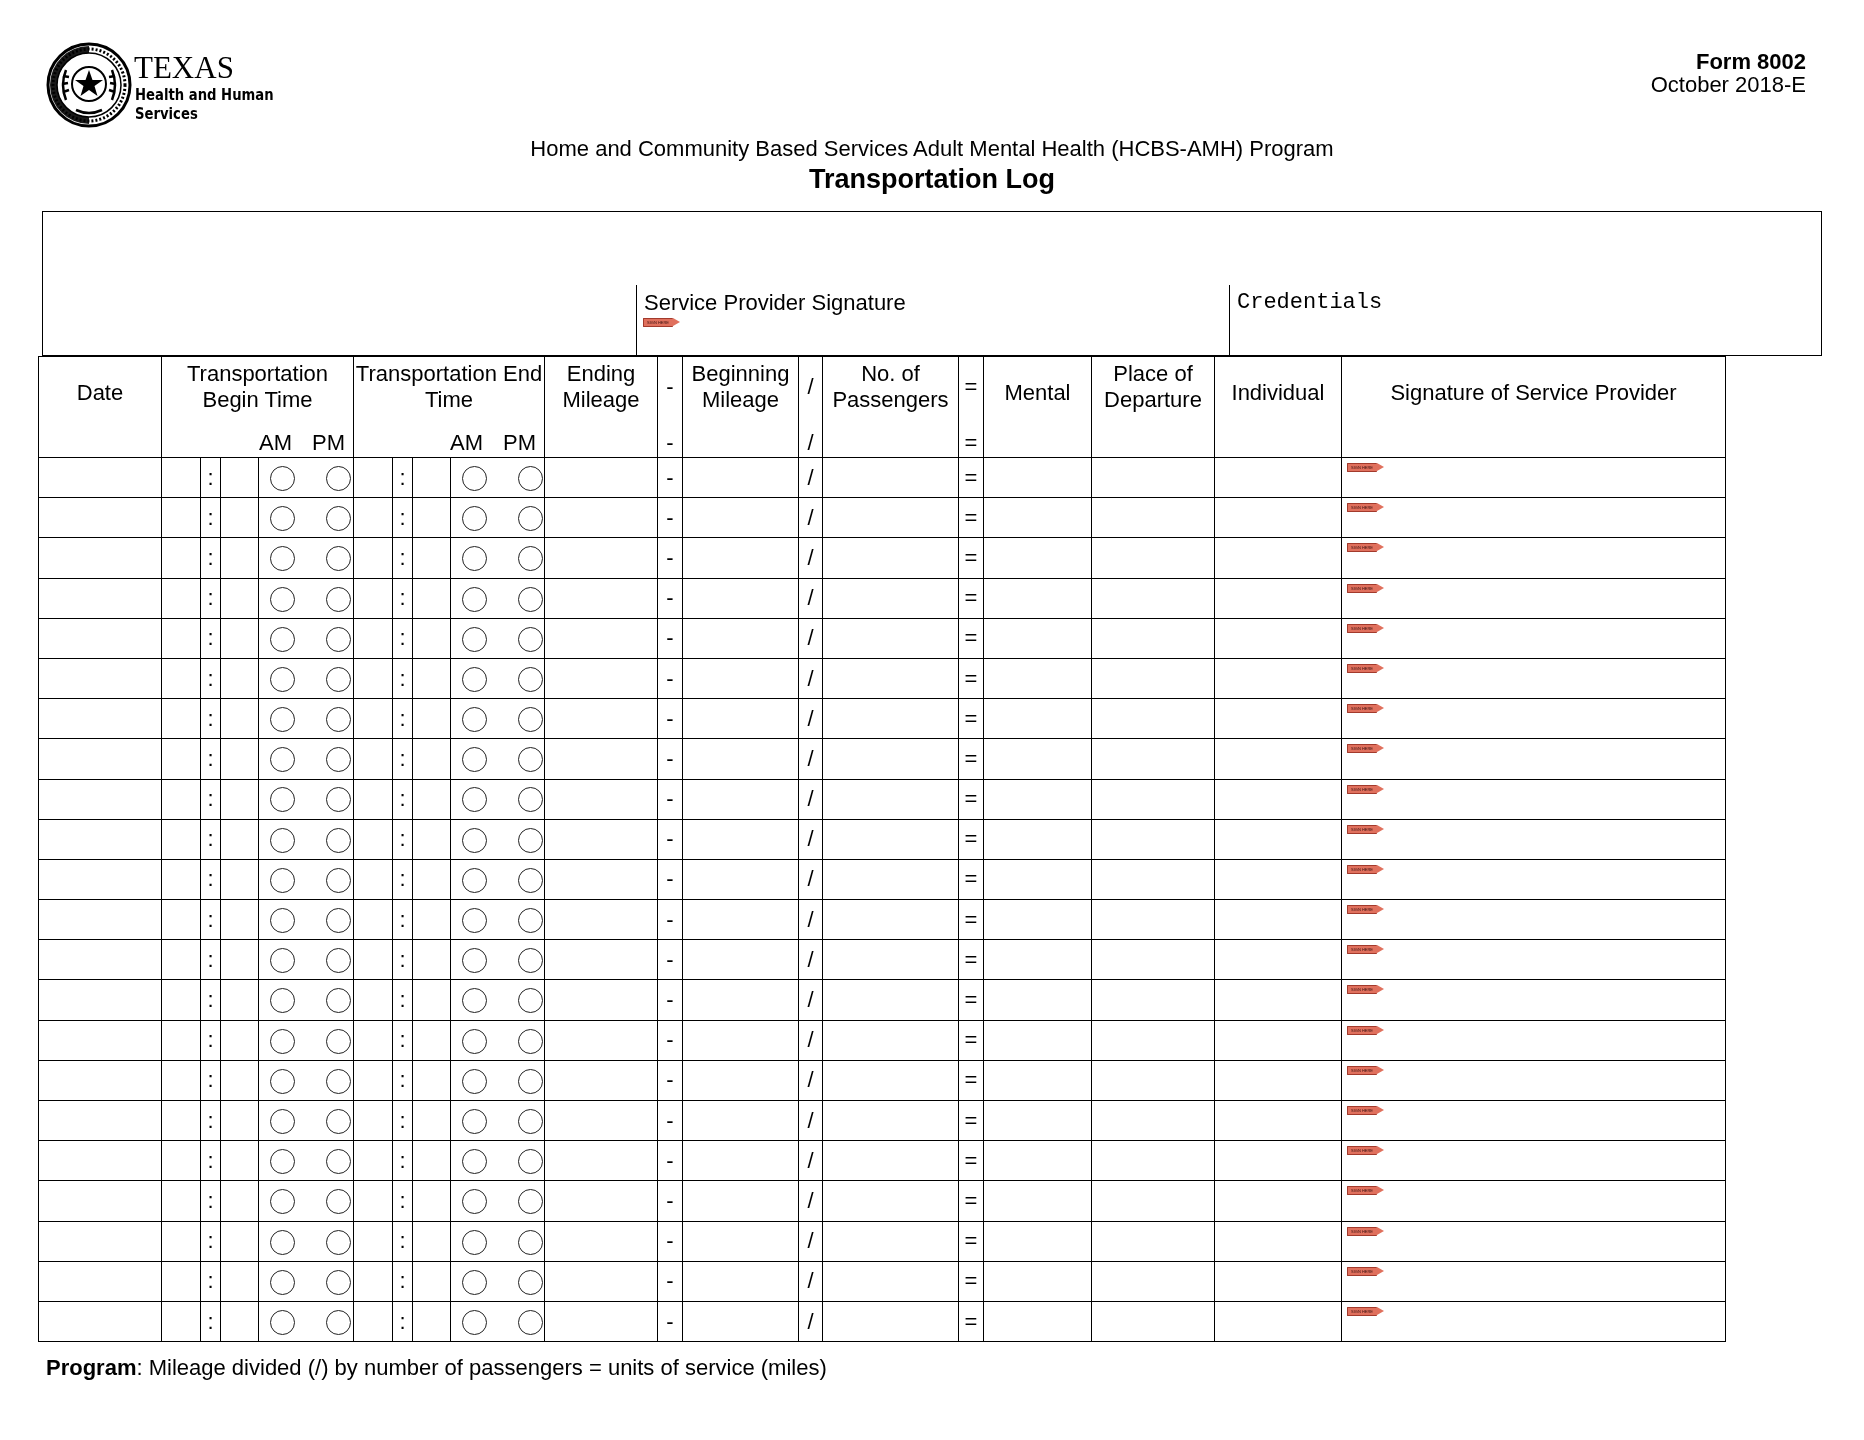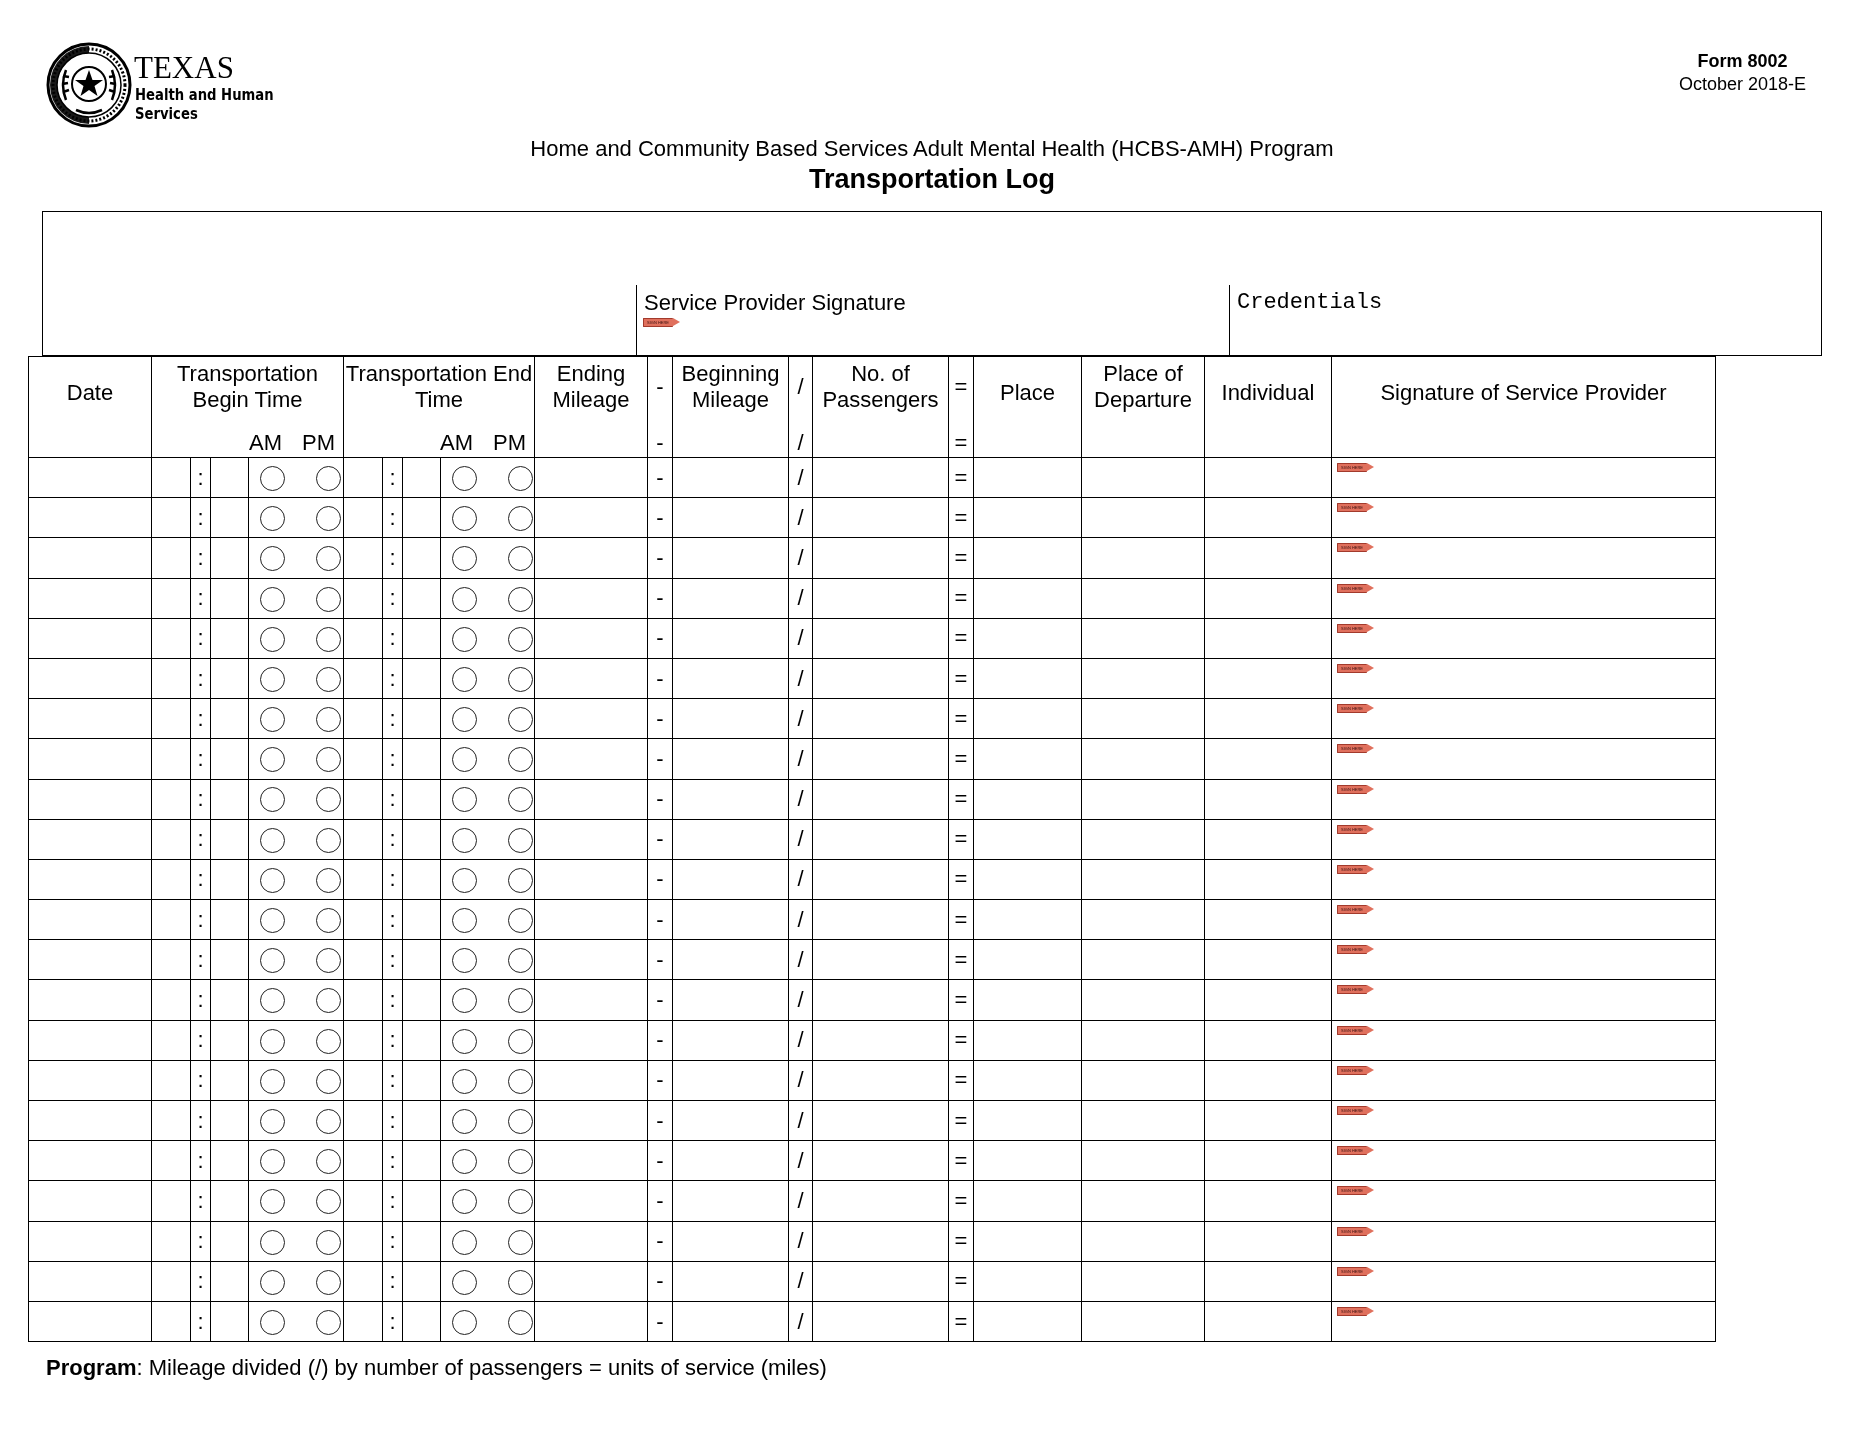--- a/index.html
+++ b/index.html
@@ -5,36 +5,36 @@
   html, body { margin: 0; padding: 0; background: #ffffff; }
   body {
     width: 1864px; height: 1440px; position: relative; overflow: hidden;
     font-family: "Liberation Sans", sans-serif; color: #000;
   }
   .logo { position: absolute; left: 46px; top: 42px; width: 260px; height: 86px; }
   .logo-seal { position: absolute; left: 0; top: 0; width: 86px; height: 86px; }
   .logo-texas { position: absolute; left: 88px; top: 10px; font-family: "Liberation Serif", serif; font-size: 31px; letter-spacing: 0px; line-height: 31px; }
   .logo-sub { position: absolute; left: 89px; top: 44px; font-family: "DejaVu Sans", sans-serif; font-weight: bold; font-size: 15px; line-height: 19px; transform: scaleX(0.88); transform-origin: left top; }
 
-  .form-meta { position: absolute; right: 58px; top: 50px; text-align: center; font-size: 18px; line-height: 23px; }
+  .form-meta { position: absolute; right: 58px; top: 50px; text-align: right; font-size: 22px; line-height: 23px; }
   .form-meta .num { font-weight: bold; }
 
   .program { position: absolute; left: 0; width: 1864px; top: 136px; text-align: center; font-size: 22px; }
   .title { position: absolute; left: 0; width: 1864px; top: 164px; text-align: center; font-size: 27px; font-weight: bold; }
 
   .topbox { position: absolute; left: 42px; top: 211px; width: 1780px; height: 145px; border: 1.5px solid #000; box-sizing: border-box; }
   .topbox .row1 { position: absolute; left: 0; top: 0; right: 0; height: 73px; border-bottom: 1.5px solid #000; }
   .topbox .cell { position: absolute; top: 73px; bottom: 0; }
   .lbl { position: absolute; left: 7px; top: 5px; font-size: 22px; }
 
   .sign-tag { display: inline-block; position: relative; width: 30px; height: 9px; background: #e0705d; border: 1px solid #a33a2c; border-right: none; border-radius: 1px; box-sizing: border-box; }
   .sign-tag::after { content: ""; position: absolute; right: -7px; top: -1px; border-top: 4.5px solid transparent; border-bottom: 4.5px solid transparent; border-left: 7px solid #e0705d; }
   .sign-tag span { position: absolute; left: 3px; top: 1px; font-size: 4px; color: #3a1010; line-height: 5px; }
 
-  table.log { position: absolute; left: 28px; top: 356px; border-collapse: collapse; table-layout: fixed; width: 1548px; }
+  table.log { position: absolute; left: 38px; top: 356px; border-collapse: collapse; table-layout: fixed; width: 1548px; }
   table.log td, table.log th { border: 1.5px solid #000; padding: 0; font-weight: normal; font-size: 22px; text-align: center; vertical-align: middle; }
   table.log thead th { height: 100px; }
   table.log tbody td { height: 39.2px; }
   .hdr-wrap { position: relative; height: 100%; }
   .hdr-main { position: absolute; left: 0; right: 0; top: 4px; line-height: 26px; }
   .hdr-ampm { position: absolute; right: 8px; bottom: 2px; line-height: 24px; }
   .hdr-ampm span { display: inline-block; margin-left: 20px; }
   .hdr-center-mid { position: absolute; left: 0; right: 0; top: 50%; transform: translateY(-50%); margin-top: -14px; line-height: 26px; }
   .hdr-op { position: absolute; left: 0; right: 0; line-height: 24px; }
   .hdr-op.top { top: 18px; }
@@ -166,21 +166,21 @@
           </div>
         </th>
       <th>
           <div class="hdr-wrap">
             <div class="hdr-op top">=</div>
             <div class="hdr-op bot">=</div>
           </div>
         </th>
       <th>
           <div class="hdr-wrap">
-            <div class="hdr-center-mid">Place</div>
+            <div class="hdr-center-mid">Mental</div>
           </div>
         </th>
       <th>
           <div class="hdr-wrap">
             <div class="hdr-main">Place of Departure</div>
           </div>
         </th>
       <th>
           <div class="hdr-wrap">
             <div class="hdr-center-mid">Individual</div>

